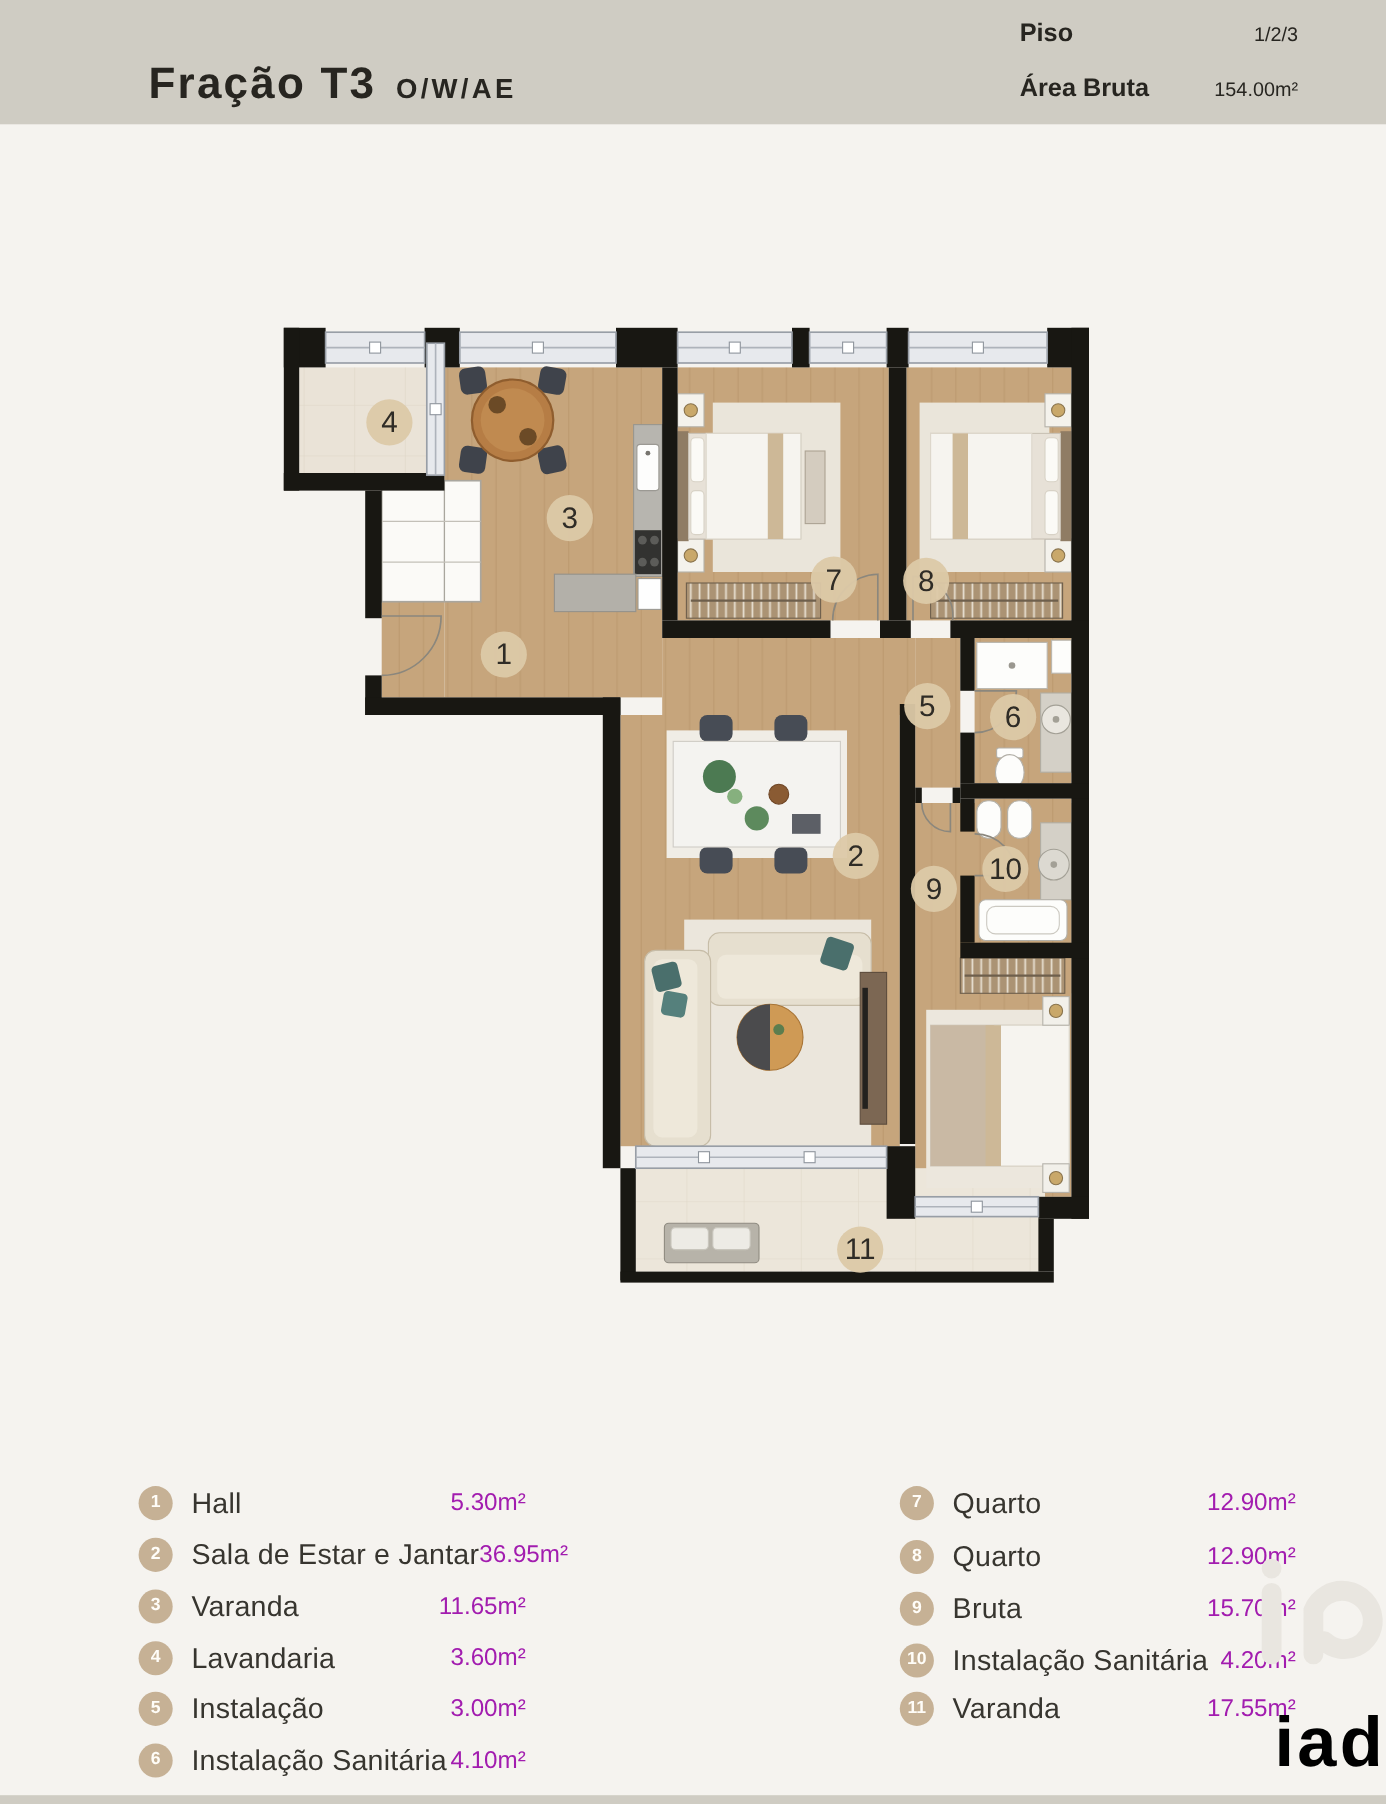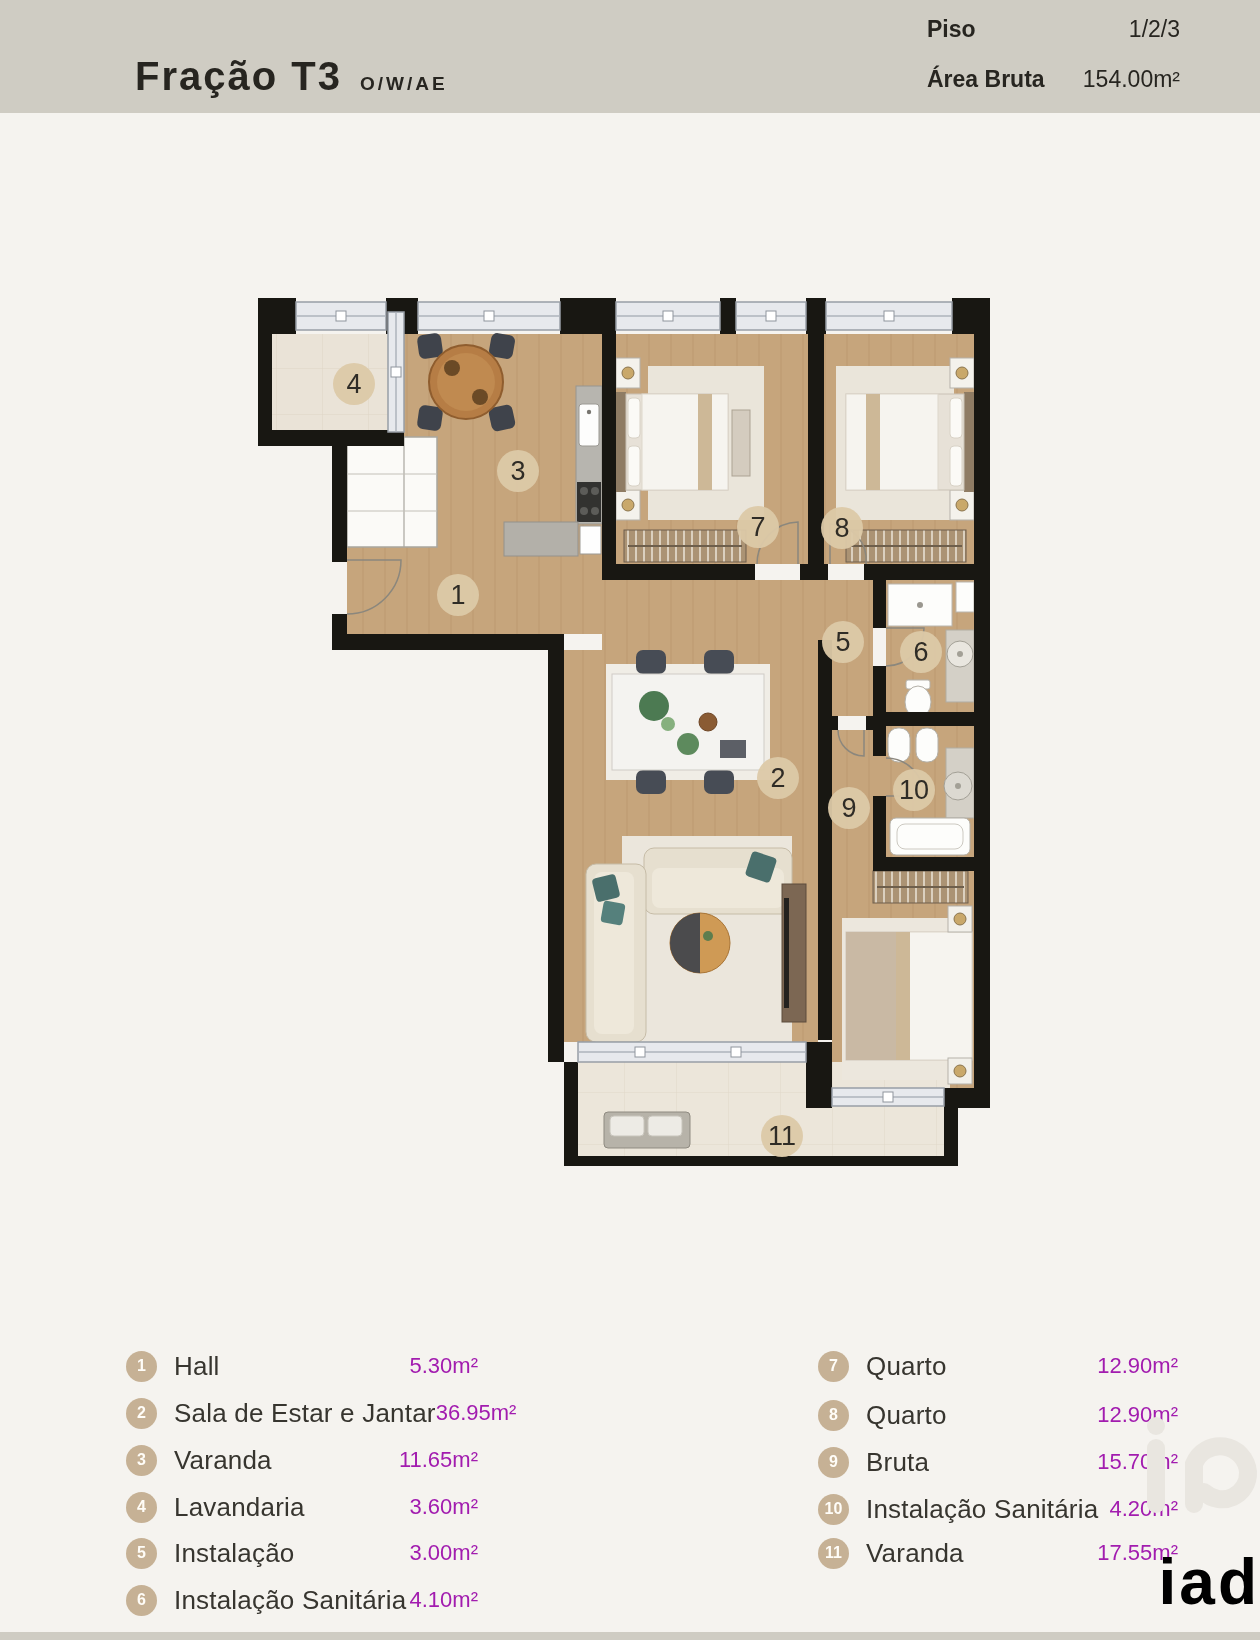--- a/index.html
+++ b/index.html
@@ -3,27 +3,27 @@
 <meta charset="utf-8">
 <style>
   html,body{margin:0;padding:0;background:#e8e6e1;}
   .page{position:relative;width:1260px;height:1640px;background:#f5f3ef;overflow:hidden;
         font-family:"Liberation Sans",sans-serif;}
   
   .hdr{position:absolute;left:0;top:0;width:1260px;height:113px;background:#cfccc3;
        display:flex;align-items:flex-end;}
   .hdr-title{position:absolute;left:135px;bottom:14px;display:flex;align-items:baseline;color:#272520;}
   .hdr-title .t{font-size:40px;font-weight:700;letter-spacing:2px;}
-  .hdr-title .s{font-size:19px;font-weight:700;letter-spacing:3px;margin-left:18px;}
+  .hdr-title .s{font-size:25px;font-weight:700;letter-spacing:3px;margin-left:18px;}
   .hdr-meta{position:absolute;left:927px;top:0;width:253px;height:113px;color:#272520;}
   .meta-row{position:absolute;left:0;width:253px;display:flex;justify-content:space-between;align-items:baseline;}
   .meta-row.r1{top:16px;}
   .meta-row.r2{top:66px;}
   .meta-row .lab{font-size:23px;font-weight:700;}
-  .meta-row .val{font-size:23px;font-weight:400;}
+  .meta-row .val{font-size:18px;font-weight:400;}
   
   svg.plan{position:absolute;left:0;top:0;width:1260px;height:1640px;display:block;}
   
   .lrow{position:absolute;height:34px;display:flex;align-items:center;}
   .lrow.cl{left:126px;width:352px;}
   .lrow.cr{left:818px;width:360px;}
   .lbadge{width:31px;height:31px;border-radius:50%;background:#c6b195;color:#fffdf8;
           font-size:16px;font-weight:700;display:flex;align-items:center;justify-content:center;
           flex:0 0 31px;}
   .lname{margin-left:17px;font-size:26px;color:#37352f;letter-spacing:.2px;flex:1;white-space:nowrap;}

